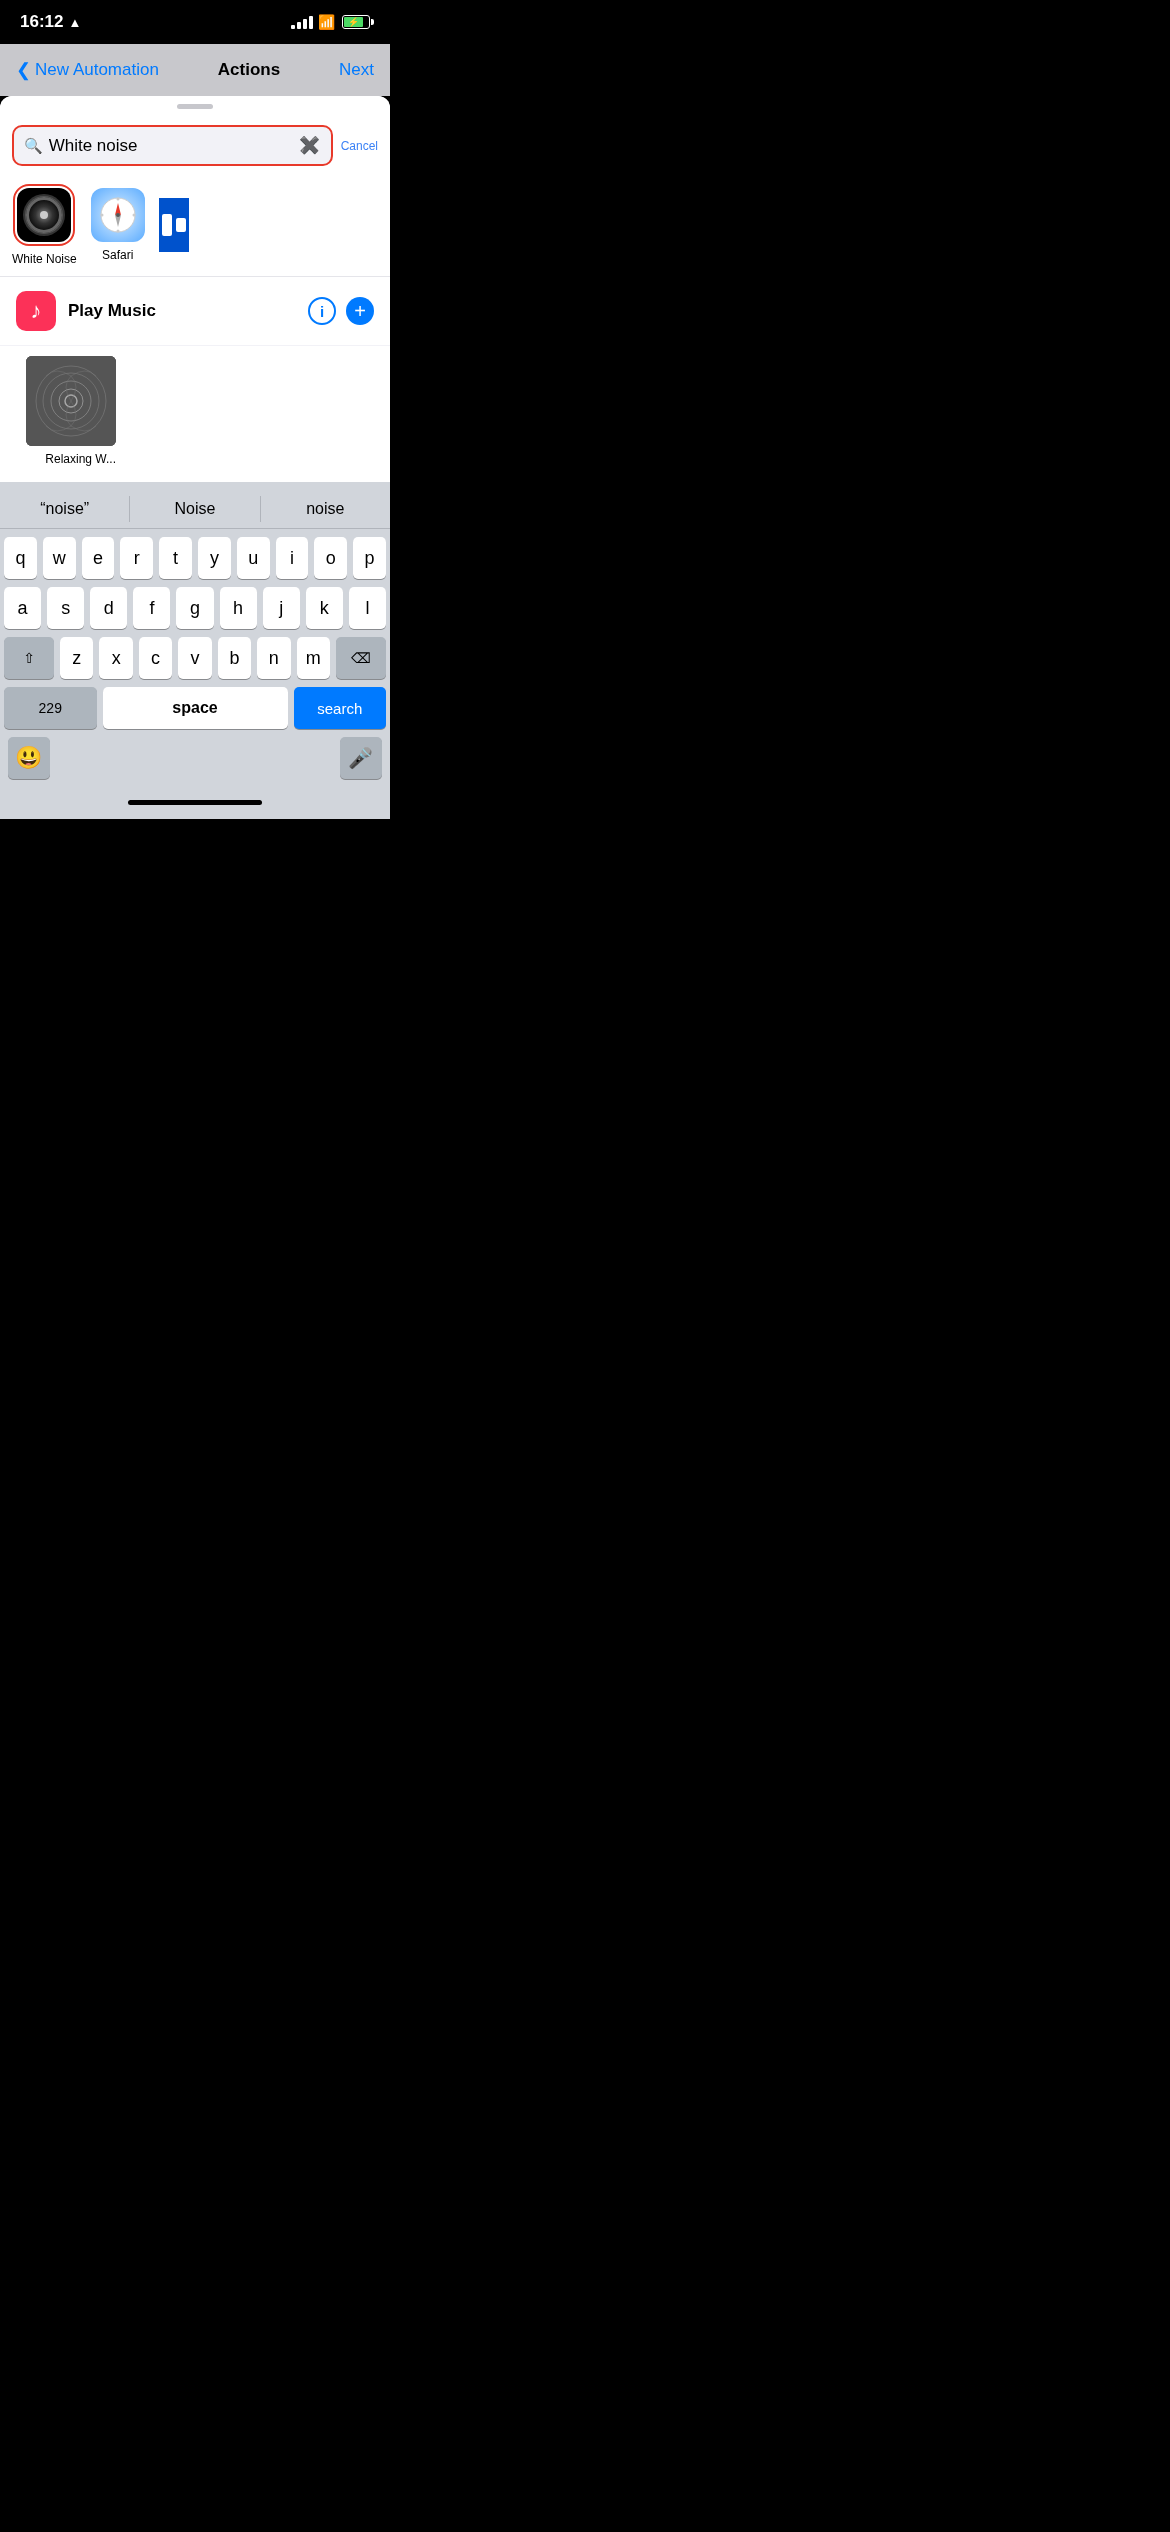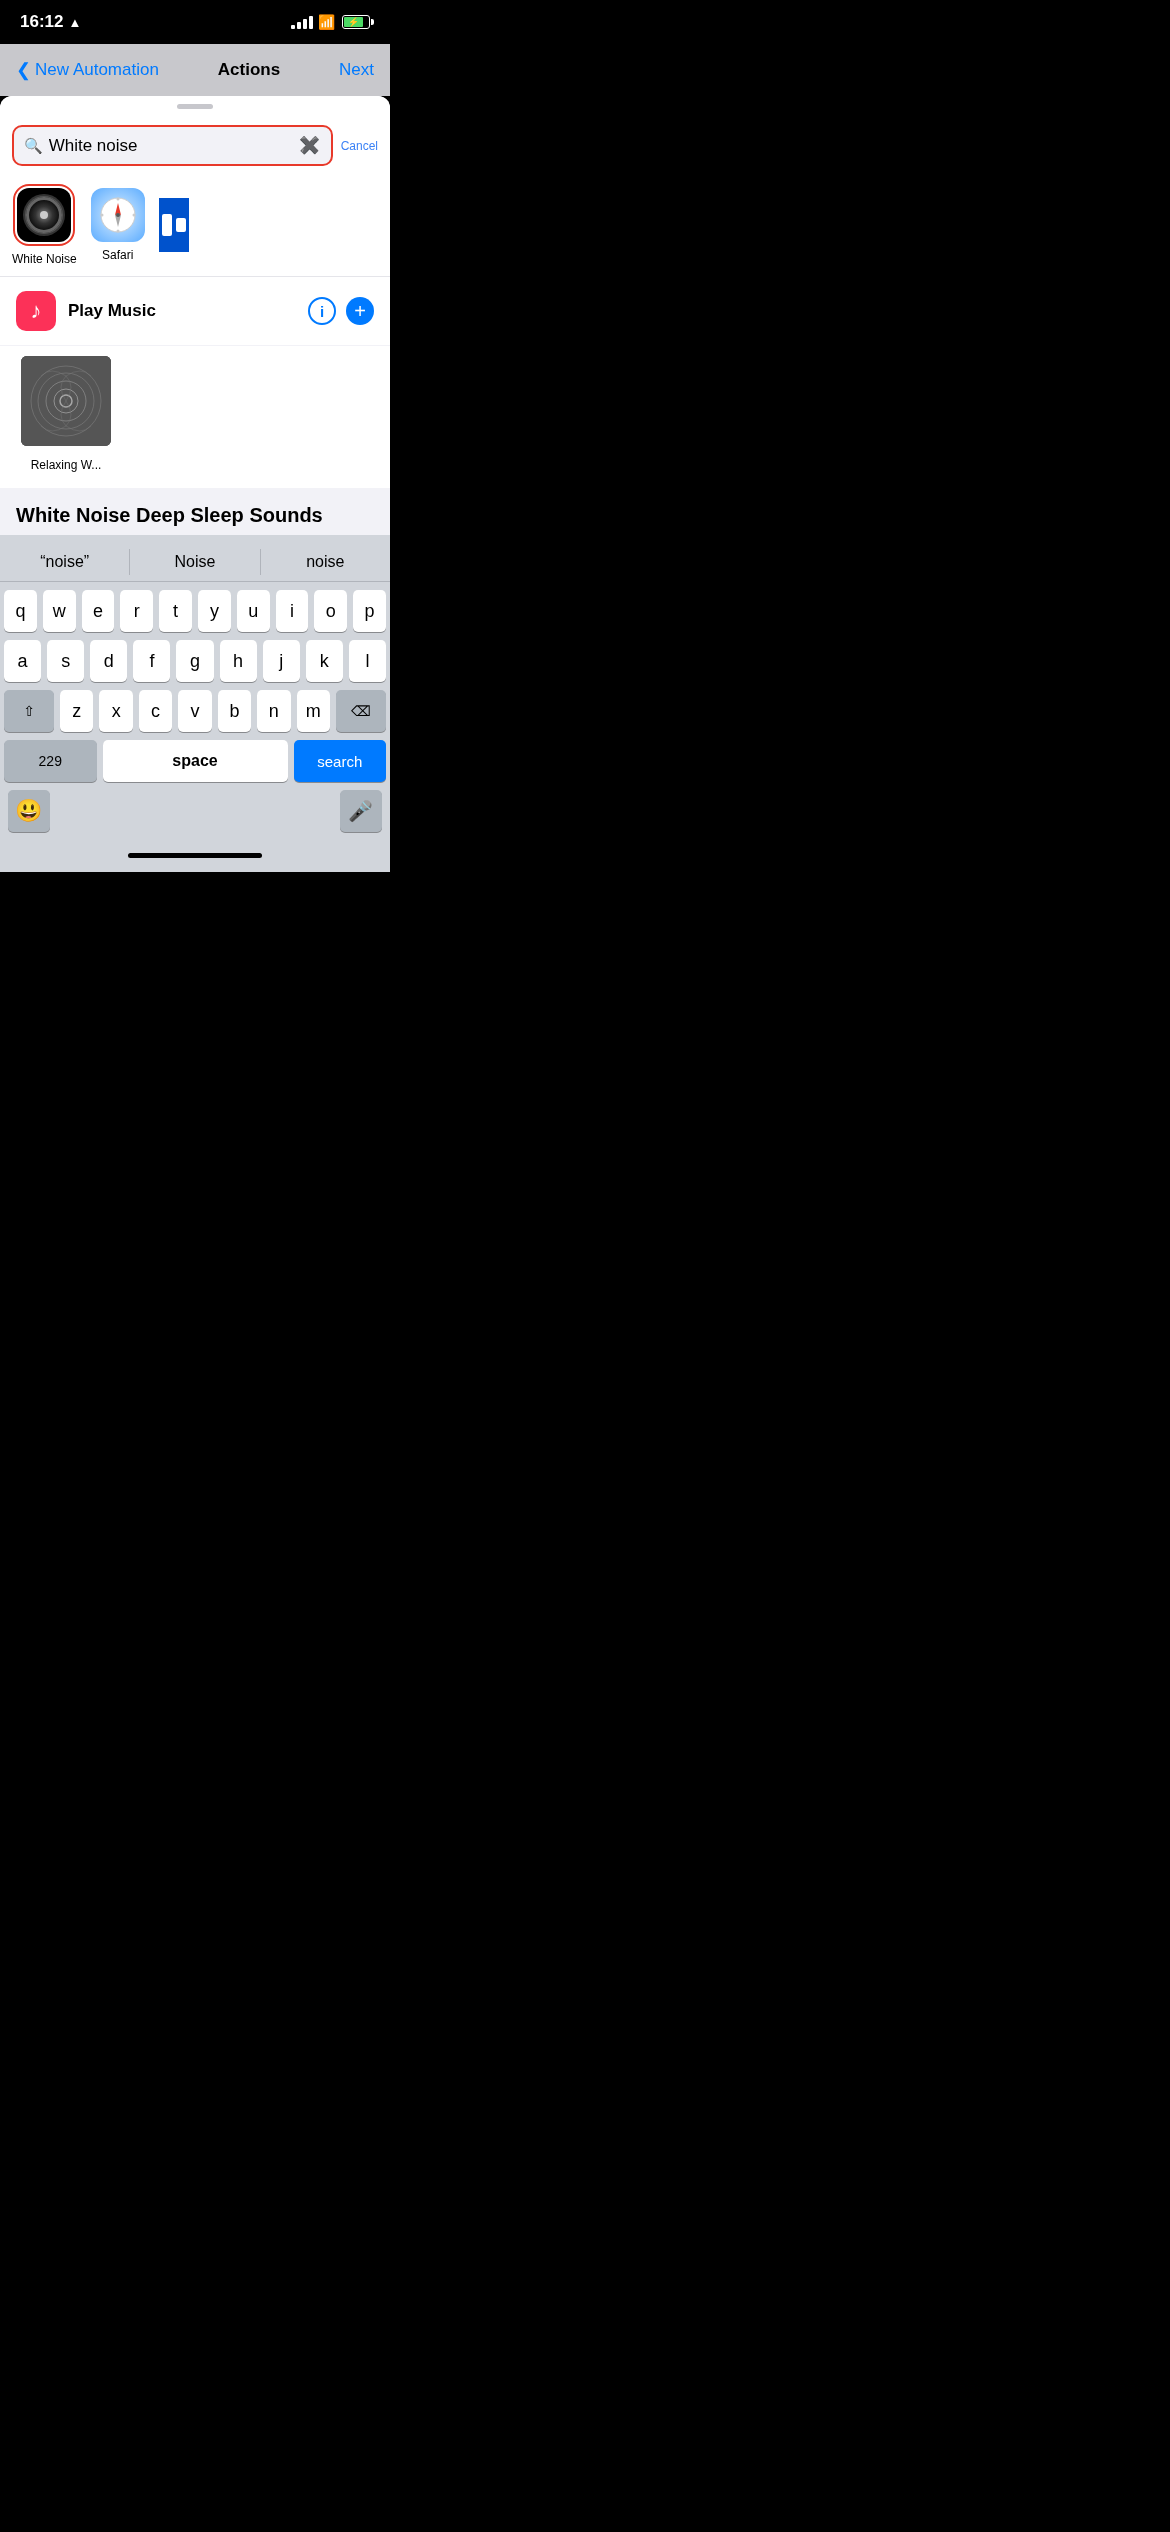--- a/index.html
+++ b/index.html
@@ -316,22 +316,22 @@
     }
 
     
     .album-section {
       background: #fff;
       padding: 10px 16px 16px;
     }
     .album-item {
       display: flex;
       flex-direction: column;
-      align-items: center;
-      gap: 12px;
+      align-items: flex-end;
+      gap: 6px;
       cursor: pointer;
       width: 100px;
     }
     .album-art {
       width: 90px;
       height: 90px;
       border-radius: 6px;
       background: #666;
       overflow: hidden;
       position: relative;
@@ -603,23 +603,20 @@
                 <path d="M70,70 Q60,80 45,70 Q35,60 45,45" fill="none" stroke="#777" stroke-width="0.8" opacity="0.6"></path>
               </svg>
             </div>
           </div>
         </div>
         <span class="album-label">Relaxing W...</span>
       </div>
     </div>
   </div>
 
-  <div class="section-heading">
-    <span class="section-heading-text">White Noise Deep Sleep Sounds</span>
-  </div>
 
   <div class="keyboard-area">
 
     <div class="suggestions-bar">
       <span class="suggestion-word">“noise”</span>
       <span class="suggestion-word">Noise</span>
       <span class="suggestion-word">noise</span>
     </div>
 
     <div class="kb-row">

